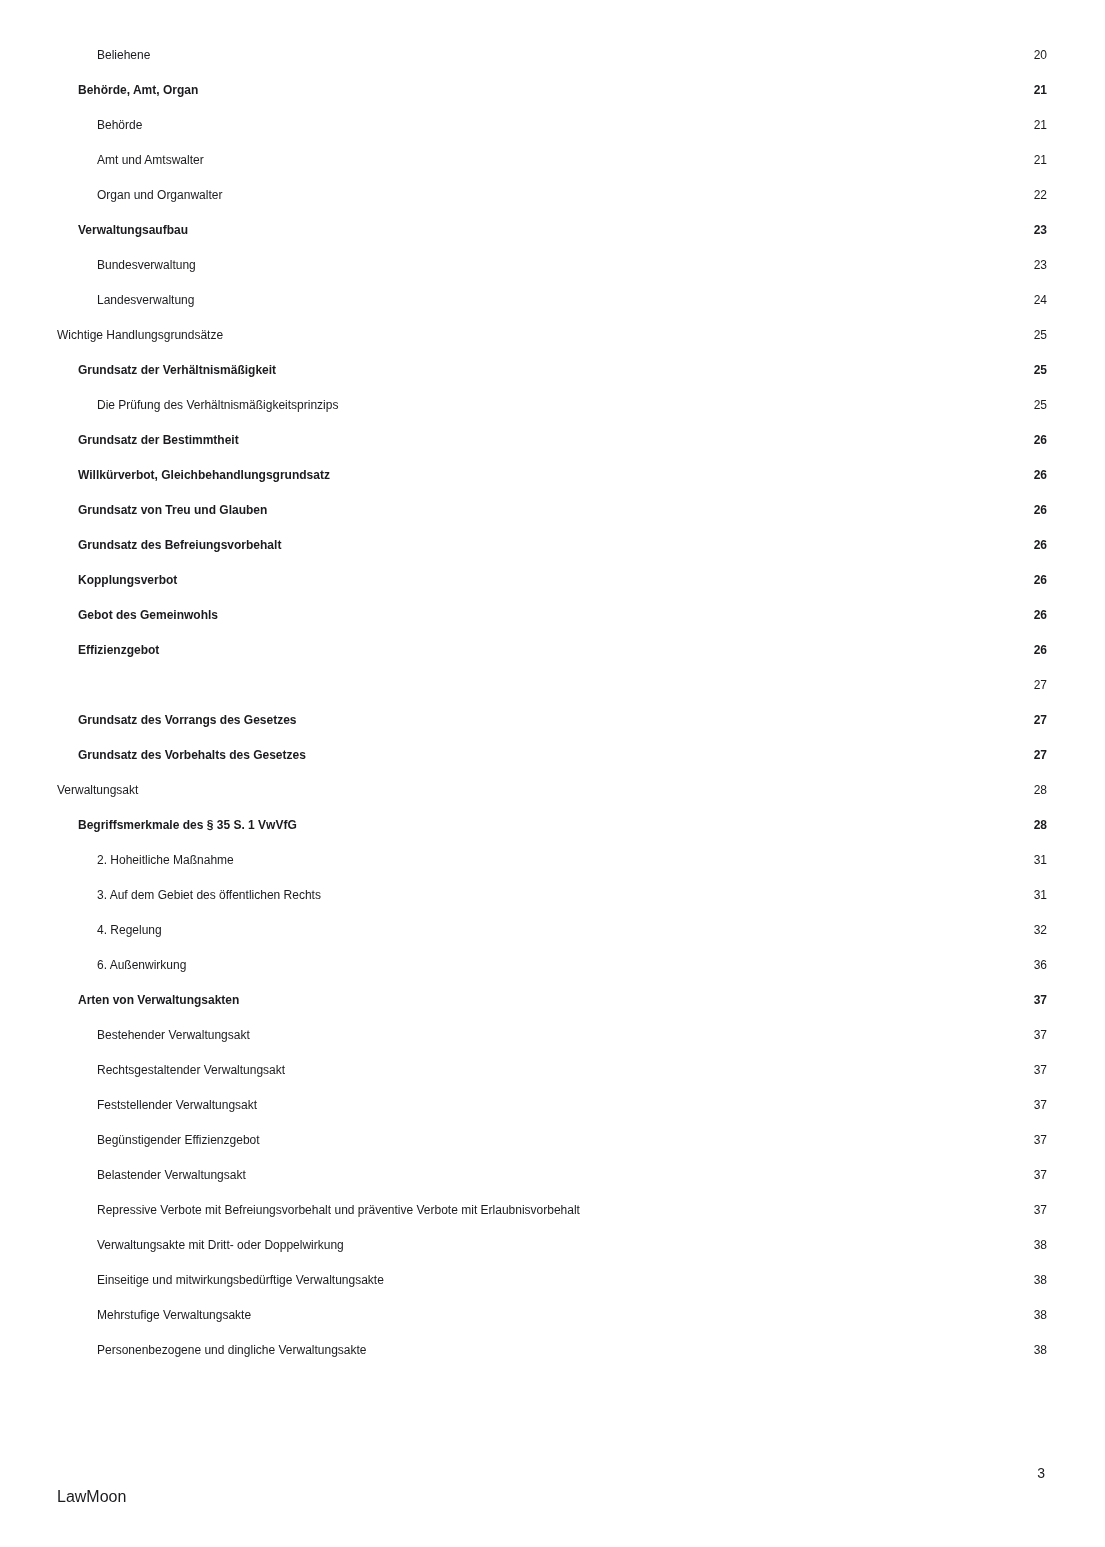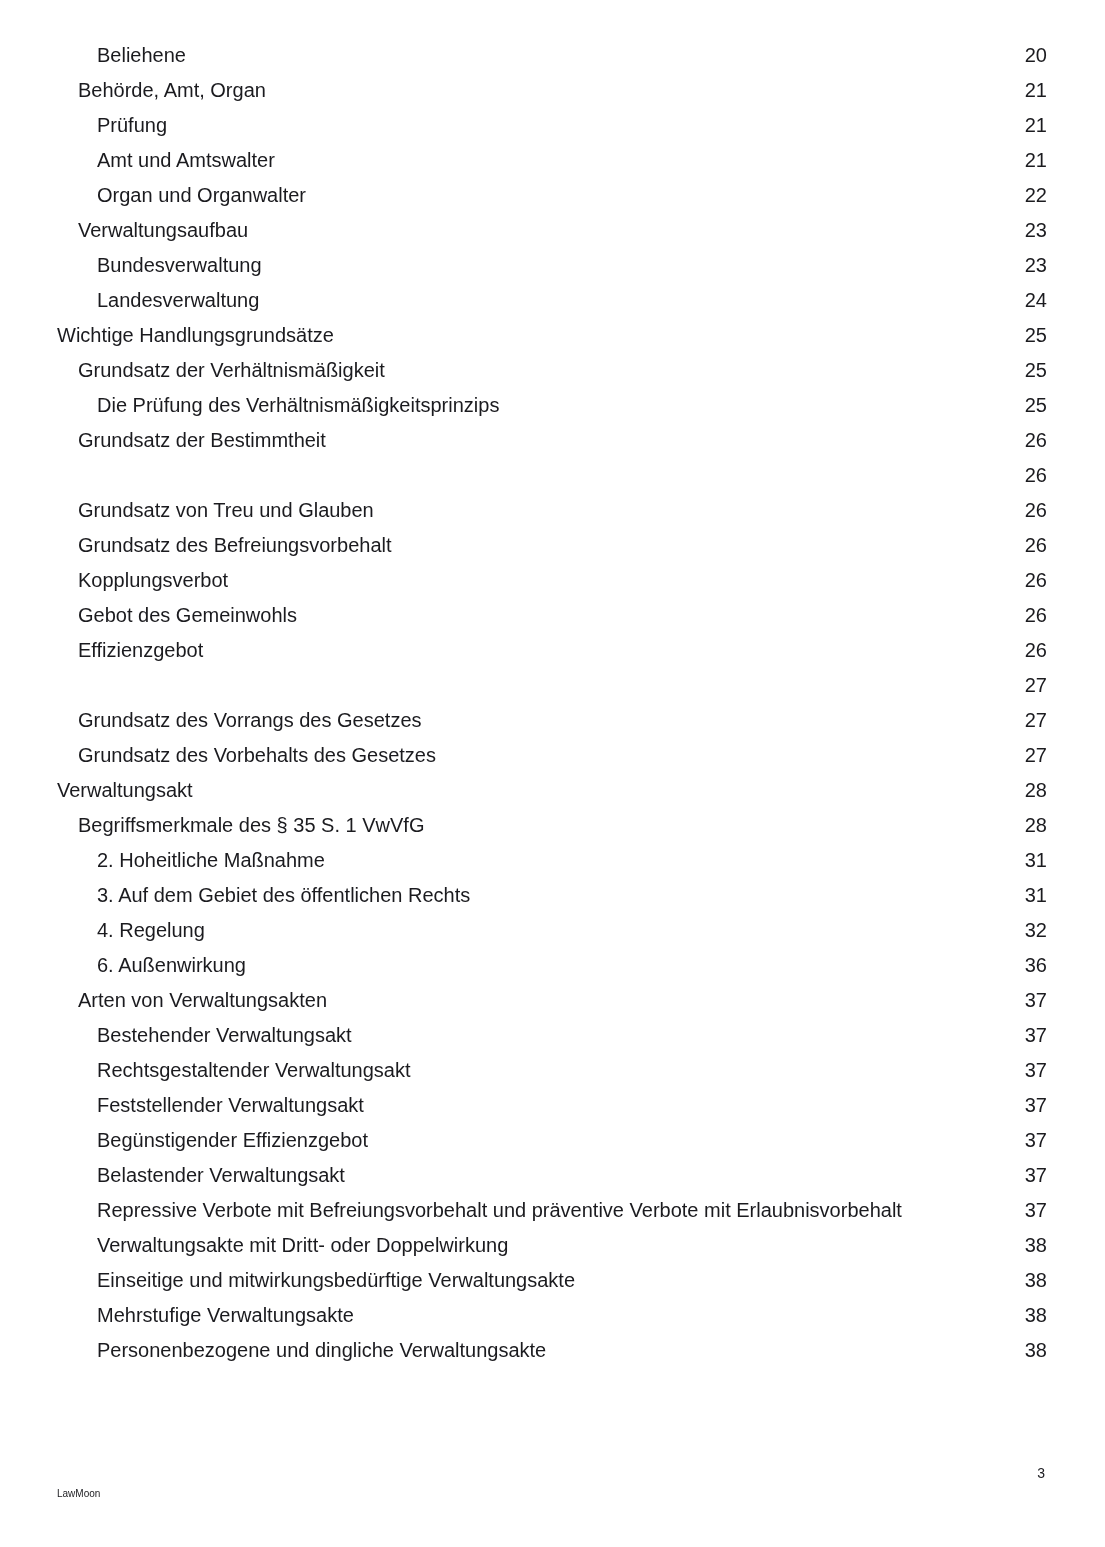--- a/index.html
+++ b/index.html
@@ -21,21 +21,21 @@
     position: absolute;
     left: 57px;
     top: 38px;
     width: 990px;
   }
   .toc-entry {
     display: flex;
     align-items: baseline;
     width: 100%;
     height: 35px;
-    font-size: 20px;
+    font-size: 12px;
     line-height: 35px;
     white-space: nowrap;
     box-sizing: border-box;
     justify-content: space-between;
   }
   .toc-entry .title {
     flex: 0 0 auto;
     padding-right: 2px;
   }
   .toc-entry .leader {
@@ -54,56 +54,56 @@
     letter-spacing: -0.6px;
     font-size: 15.2px;
   }
   .toc-entry .pageno {
     flex: 0 0 auto;
     width: 26px;
     text-align: right;
     padding-left: 5px;
   }
   .lvl1 { padding-left: 0px; }
-  .lvl2 { padding-left: 21px; }
+  .lvl2 { padding-left: 21px; font-weight: bold; }
   .lvl3 { padding-left: 40px; }
 
   .footer-pageno {
     position: absolute;
     right: 60px;
     top: 1465px;
     font-size: 14px;
     color: #1b1b1f;
   }
   .footer-brand {
     position: absolute;
     left: 57px;
     top: 1488px;
-    font-size: 10px;
+    font-size: 16px;
     color: #1b1b1f;
   }
 </style>
 </head>
 <body>
 
 <div class="page">
 
   <div class="toc" id="toc-list">
       <div class="toc-entry lvl3">
         <span class="title">Beliehene</span>
         <span class="leader"></span>
         <span class="pageno">20</span>
       </div>
       <div class="toc-entry lvl2">
         <span class="title">Behörde, Amt, Organ</span>
         <span class="leader"></span>
         <span class="pageno">21</span>
       </div>
       <div class="toc-entry lvl3">
-        <span class="title">Prüfung</span>
+        <span class="title">Behörde</span>
         <span class="leader"></span>
         <span class="pageno">21</span>
       </div>
       <div class="toc-entry lvl3">
         <span class="title">Amt und Amtswalter</span>
         <span class="leader"></span>
         <span class="pageno">21</span>
       </div>
       <div class="toc-entry lvl3">
         <span class="title">Organ und Organwalter</span>
@@ -139,20 +139,21 @@
         <span class="title">Die Prüfung des Verhältnismäßigkeitsprinzips</span>
         <span class="leader"></span>
         <span class="pageno">25</span>
       </div>
       <div class="toc-entry lvl2">
         <span class="title">Grundsatz der Bestimmtheit</span>
         <span class="leader"></span>
         <span class="pageno">26</span>
       </div>
       <div class="toc-entry lvl2">
+        <span class="title">Willkürverbot, Gleichbehandlungsgrundsatz</span>
         <span class="leader"></span>
         <span class="pageno">26</span>
       </div>
       <div class="toc-entry lvl2">
         <span class="title">Grundsatz von Treu und Glauben</span>
         <span class="leader"></span>
         <span class="pageno">26</span>
       </div>
       <div class="toc-entry lvl2">
         <span class="title">Grundsatz des Befreiungsvorbehalt</span>

